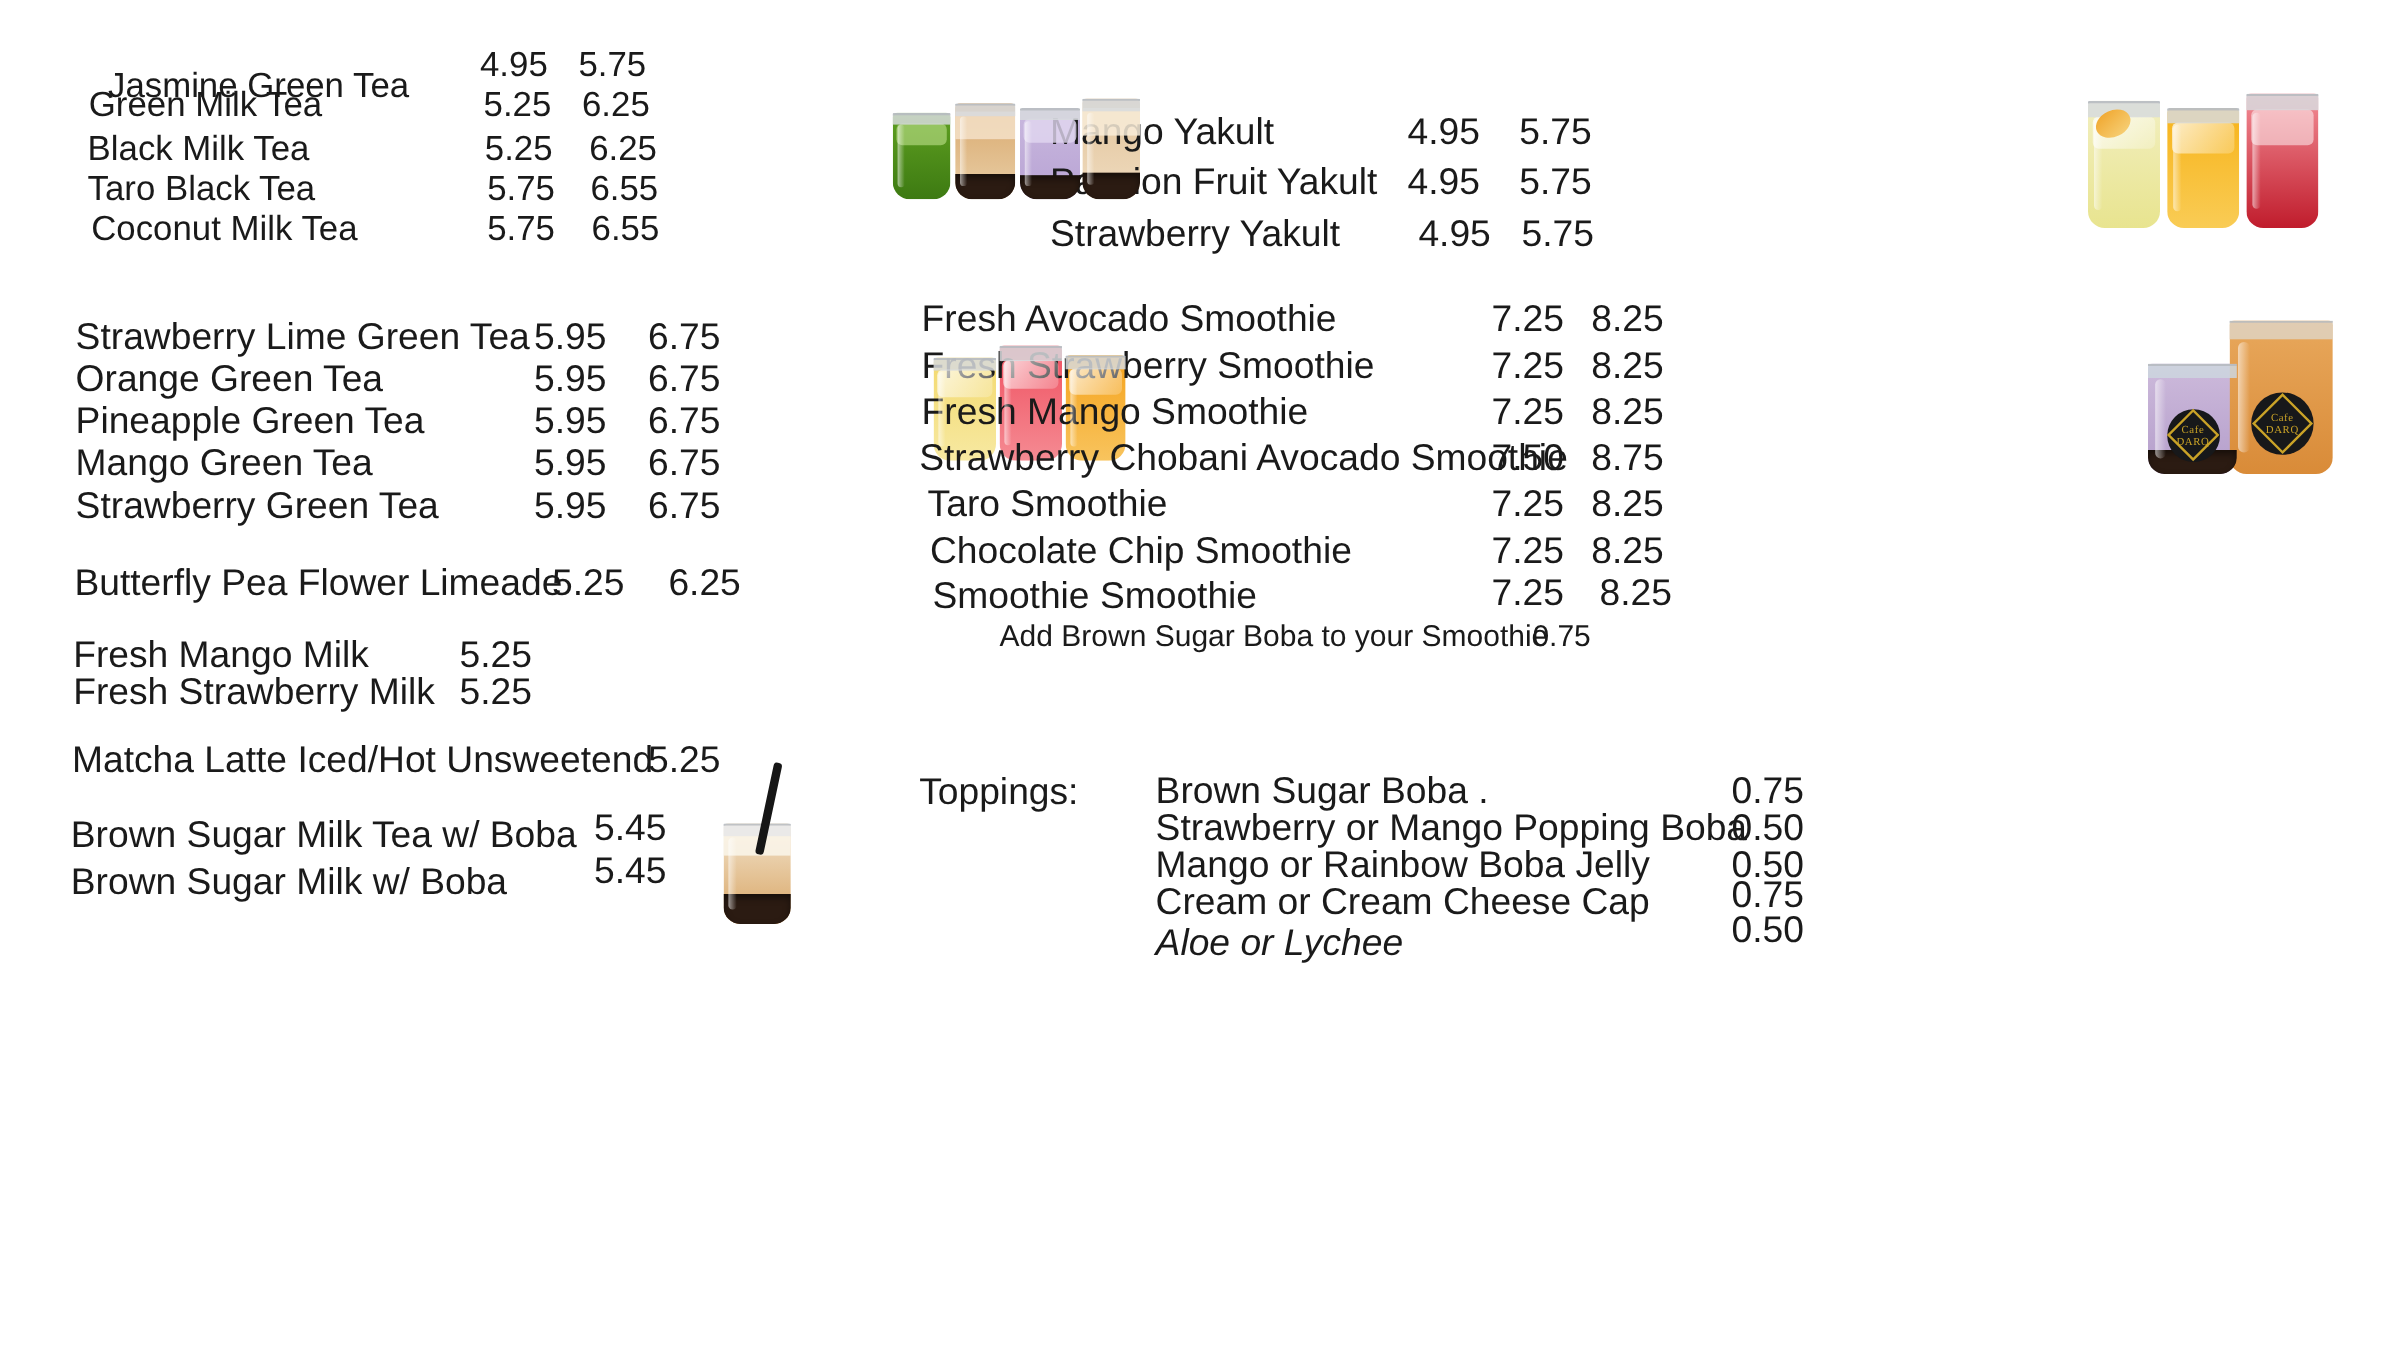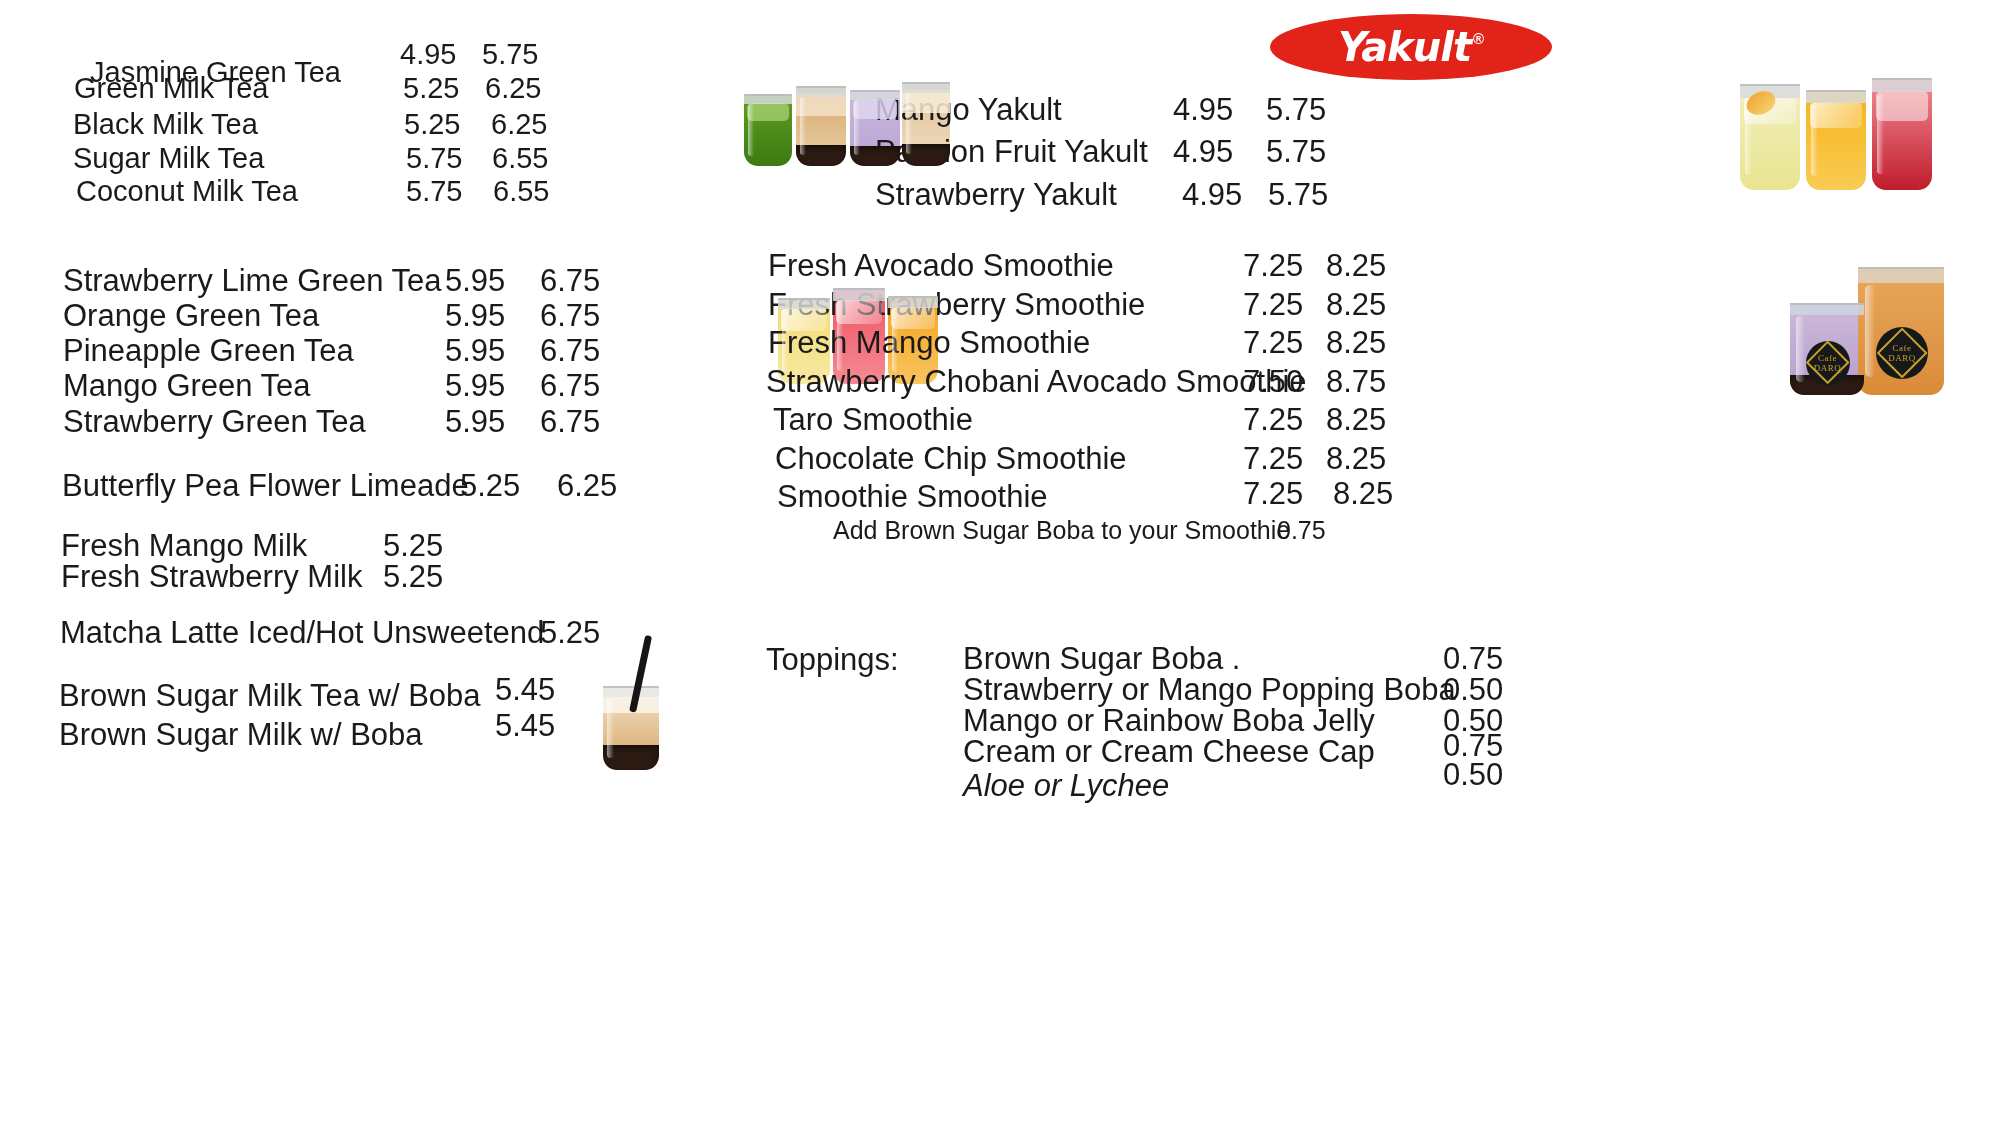--- a/index.html
+++ b/index.html
@@ -109,21 +109,21 @@
     <div class="line f-md" style="left:482px;top:38px;">5.75</div>
 
     <div class="line f-md" style="left:74px;top:72px;">Green Milk Tea</div>
     <div class="line f-md" style="left:403px;top:72px;">5.25</div>
     <div class="line f-md" style="left:485px;top:72px;">6.25</div>
 
     <div class="line f-md" style="left:73px;top:108px;">Black Milk Tea</div>
     <div class="line f-md" style="left:404px;top:108px;">5.25</div>
     <div class="line f-md" style="left:491px;top:108px;">6.25</div>
 
-    <div class="line f-md" style="left:73px;top:142px;">Sugar Milk Tea</div>
+    <div class="line f-md" style="left:73px;top:142px;">Taro Black Tea</div>
     <div class="line f-md" style="left:406px;top:142px;">5.75</div>
     <div class="line f-md" style="left:492px;top:142px;">6.55</div>
 
     <div class="line f-md" style="left:76px;top:175px;">Coconut Milk Tea</div>
     <div class="line f-md" style="left:406px;top:175px;">5.75</div>
     <div class="line f-md" style="left:493px;top:175px;">6.55</div>
   </div>
 
   <div class="photo" style="left:740px;top:78px;width:210px;height:88px;">
     <div class="cup" style="left:4px;width:48px;height:72px;">
@@ -237,25 +237,20 @@
     <div class="cup" style="left:8px;width:56px;height:84px;">
       <div class="body" style="background:linear-gradient(180deg,#f2e4cd,#d8a463);">
         <div class="foam" style="background:rgba(250,244,232,.9);top:2%;height:30%;"></div>
         <div class="boba" style="height:30%;"></div>
         <div class="gloss"></div>
       </div>
       <div class="lid" style="background:rgba(228,230,233,.7);"></div>
     </div>
   </div>
 
-  <div class="yakult-logo">
-    <div class="ell" style="background:#E2231A;"></div>
-    <span class="yakult-word">Yakult</span>
-    <span class="yakult-reg">®</span>
-  </div>
 
   <div>
     <div class="line f-lg" style="left:875px;top:92px;">Mango Yakult</div>
     <div class="line f-lg" style="left:1173px;top:92px;">4.95</div>
     <div class="line f-lg" style="left:1266px;top:92px;">5.75</div>
 
     <div class="line f-lg" style="left:875px;top:134px;">Passion Fruit Yakult</div>
     <div class="line f-lg" style="left:1173px;top:134px;">4.95</div>
     <div class="line f-lg" style="left:1266px;top:134px;">5.75</div>
 

